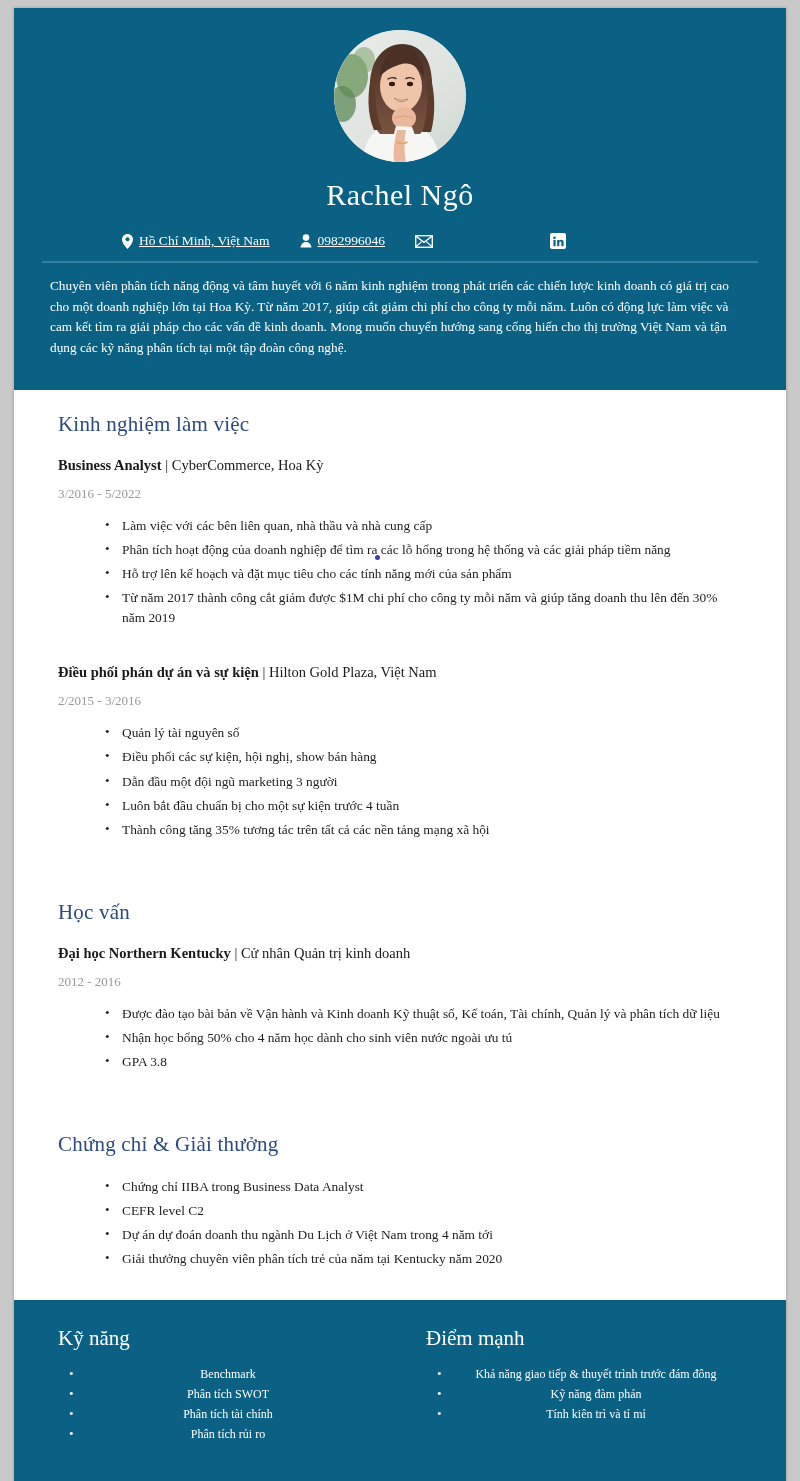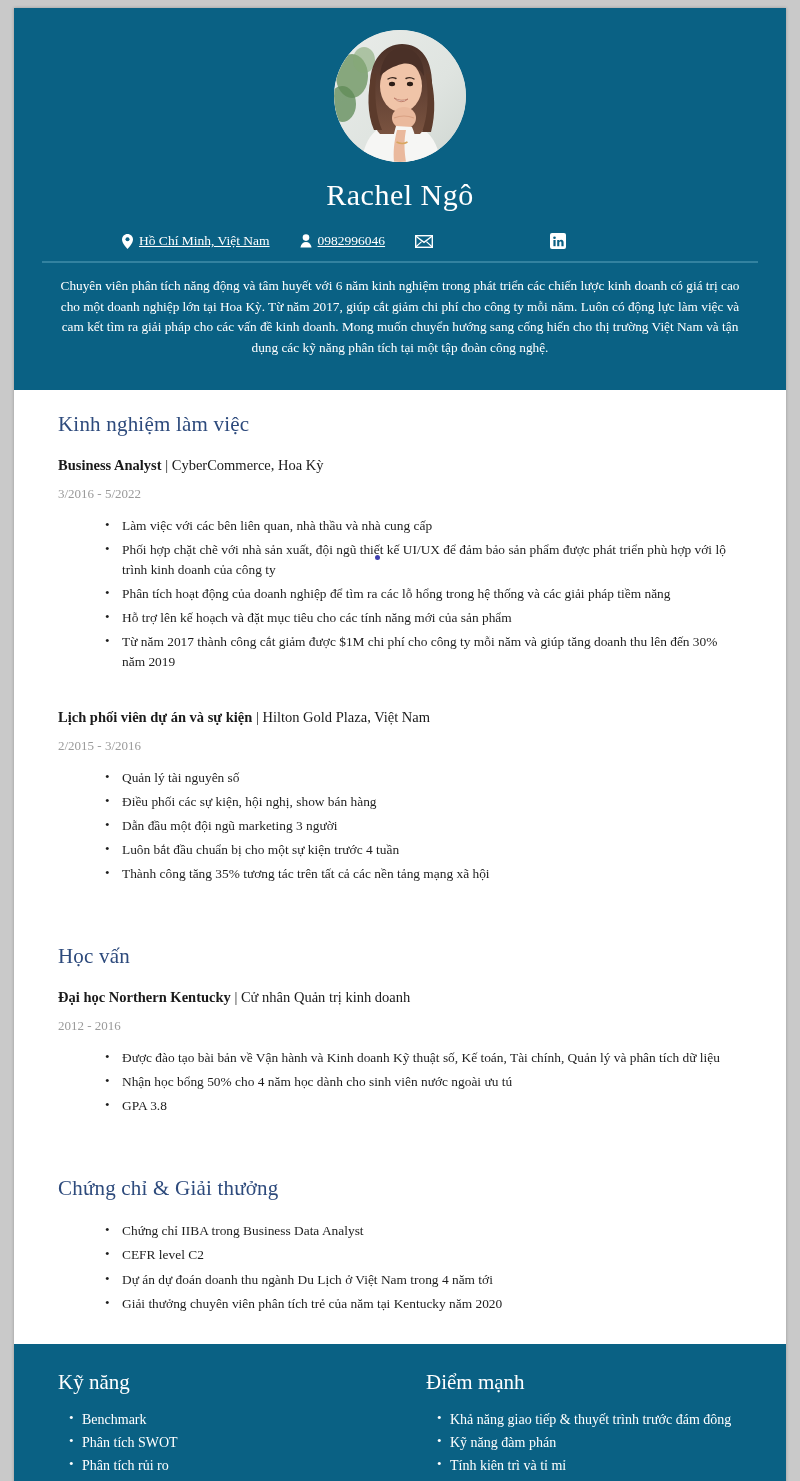--- a/index.html
+++ b/index.html
@@ -92,21 +92,21 @@
     height: 2px;
     background: #3b88a4;
     margin: 9px 0 0 0;
     opacity: .85;
   }
 
   .summary {
     margin-top: 13px;
     font-size: 13.3px;
     line-height: 1.55;
-    text-align: center;
+    text-align: left;
     color: #ffffff;
     padding: 0 8px;
   }
 
   
   .body-main {
     background: #ffffff;
     padding: 22px 44px 10px 44px;
   }
 
@@ -185,24 +185,25 @@
     font-weight: 400;
     margin: 0 0 14px 0;
   }
   ul.footer-list {
     margin: 0;
     padding-left: 24px;
     list-style: none;
   }
   ul.footer-list li {
     position: relative;
-    font-size: 14px;
+    font-size: 12px;
     line-height: 1.52;
     color: #ffffff;
     margin-bottom: 2px;
+    text-align: center;
   }
   ul.footer-list li::before {
     content: "\2022";
     position: absolute;
     left: -13px;
     top: -1px;
     color: #ffffff;
     font-size: 13px;
   }
 </style>
@@ -324,32 +325,31 @@
 
     <h2 class="section-title tight">Kinh nghiệm làm việc</h2>
 
     <div>
       <div class="job-title">
         <span>Business Analyst</span><span class="plain"> | </span><span class="plain">CyberCommerce, Hoa Kỳ</span>
       </div>
       <div class="job-date">3/2016 - 5/2022</div>
       <ul class="bullets">
         <li>Làm việc với các bên liên quan, nhà thầu và nhà cung cấp</li>
-        <li>Phối hợp chặt chẽ với nhà sản xuất, đội ngũ thiết kế UI/UX để đảm bảo sản phẩm được phát triển phù hợp với lộ trình kinh doanh của công ty</li>
         <li>Phân tích hoạt động của doanh nghiệp để tìm ra các lỗ hổng trong hệ thống và các giải pháp tiềm năng</li>
         <li>Hỗ trợ lên kế hoạch và đặt mục tiêu cho các tính năng mới của sản phẩm</li>
         <li>Từ năm 2017 thành công cắt giảm được $1M chi phí cho công ty mỗi năm và giúp tăng doanh thu lên đến 30% năm 2019</li>
       </ul>
     </div>
 
     <div class="block-gap"></div>
 
     <div>
       <div class="job-title">
-        <span>Lịch phối viên dự án và sự kiện</span><span class="plain"> | </span><span class="plain">Hilton Gold Plaza, Việt Nam</span>
+        <span>Điều phối phán dự án và sự kiện</span><span class="plain"> | </span><span class="plain">Hilton Gold Plaza, Việt Nam</span>
       </div>
       <div class="job-date">2/2015 - 3/2016</div>
       <ul class="bullets">
         <li>Quản lý tài nguyên số</li>
         <li>Điều phối các sự kiện, hội nghị, show bán hàng</li>
         <li>Dẫn đầu một đội ngũ marketing 3 người</li>
         <li>Luôn bắt đầu chuẩn bị cho một sự kiện trước 4 tuần</li>
         <li>Thành công tăng 35% tương tác trên tất cả các nền tảng mạng xã hội</li>
       </ul>
     </div>
@@ -380,20 +380,21 @@
       <li>Giải thưởng chuyên viên phân tích trẻ của năm tại Kentucky năm 2020</li>
     </ul>
   </div>
 
   <div class="footer">
     <div class="footer-col">
       <h2 class="footer-title">Kỹ năng</h2>
       <ul class="footer-list">
         <li>Benchmark</li>
         <li>Phân tích SWOT</li>
+        <li>Phân tích tài chính</li>
         <li>Phân tích rủi ro</li>
 
       </ul>
     </div>
     <div class="footer-col right">
       <h2 class="footer-title">Điểm mạnh</h2>
       <ul class="footer-list">
         <li>Khả năng giao tiếp &amp; thuyết trình trước đám đông</li>
         <li>Kỹ năng đàm phán</li>
         <li>Tính kiên trì và tỉ mỉ</li>

